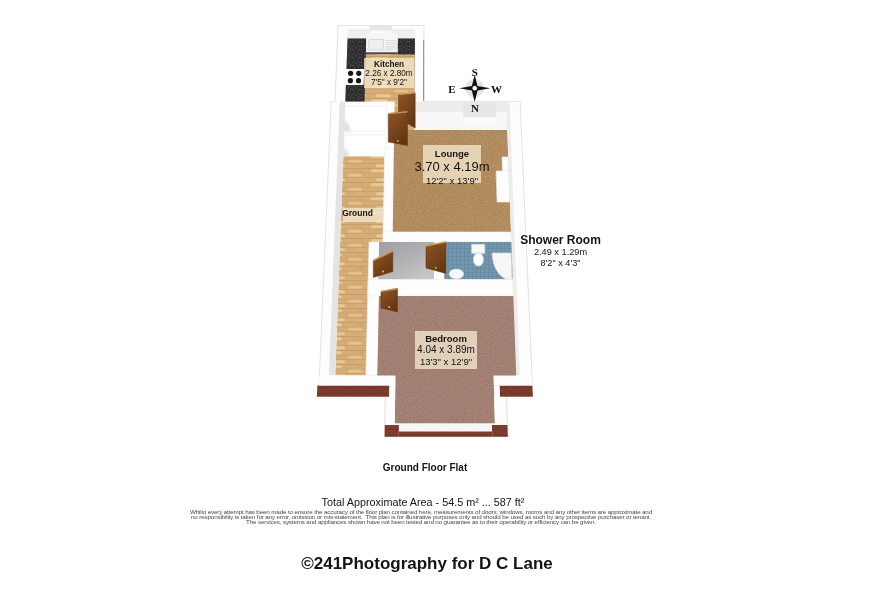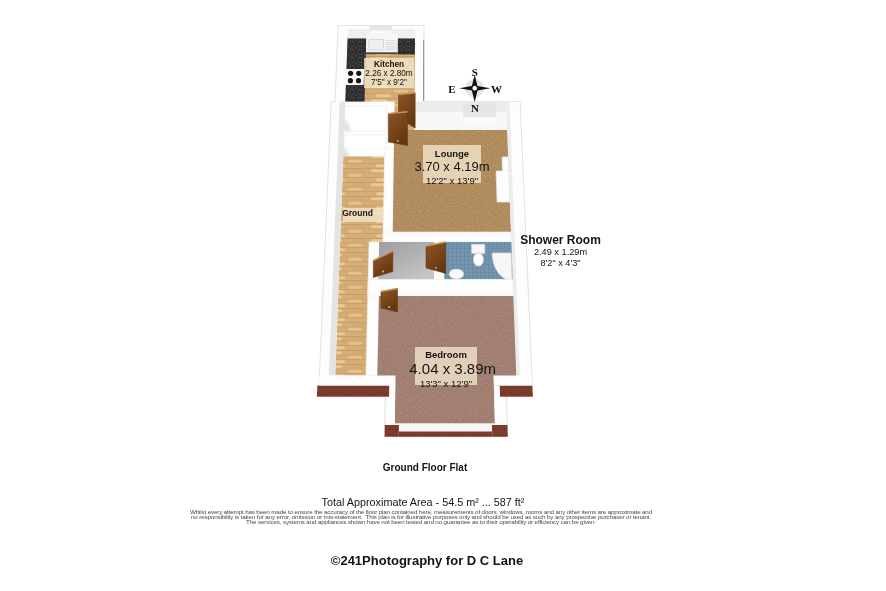--- a/index.html
+++ b/index.html
@@ -291,30 +291,30 @@
  <div class="bg" style="left:11px;top:-1px;width:40px;height:14px;"></div>
  <div class="ln b" style="font-size:8.5px;">Ground</div>
 </div>
 
 <div class="lbl" style="left:510px;top:234px;width:101px;line-height:1.12;">
  <div class="ln b" style="font-size:12px;">Shower Room</div>
  <div class="ln" style="font-size:9.2px;text-align:center;">2.49 x 1.29m</div>
  <div class="ln" style="font-size:9.2px;">8'2" x 4'3"</div>
 </div>
 
-<div class="lbl" style="left:396px;top:349px;width:100px;line-height:1.18;">
+<div class="lbl" style="left:396px;top:333px;width:100px;line-height:1.18;">
  <div class="bg" style="left:19px;top:-2px;width:62px;height:38px;"></div>
  <div class="ln b" style="font-size:9.5px;">Bedroom</div>
- <div class="ln" style="font-size:15px;text-align:right;">4.04 x 3.89m</div>
+ <div class="ln" style="font-size:10px;">4.04 x 3.89m</div>
  <div class="ln" style="font-size:9.5px;">13'3" x 12'9"</div>
 </div>
 
 <div class="lbl b" style="left:325px;top:462px;width:200px;font-size:10px;">Ground Floor Flat</div>
 
 <div class="lbl" style="left:223px;top:496px;width:400px;font-size:10.8px;">Total Approximate Area - 54.5 m² ... 587 ft²</div>
 
 <div class="lbl" style="left:121px;top:510px;width:600px;font-size:6.25px;line-height:4.75px;letter-spacing:-0.15px;color:#4a4a4a;">
 Whilst every attempt has been made to ensure the accuracy of the floor plan contained here, measurements of doors, windows, rooms and any other items are approximate and<br>
 no responsibility is taken for any error, omission or mis-statement.&nbsp; This plan is for illustrative purposes only and should be used as such by any prospective purchaser or tenant.<br>
 The services, systems and appliances shown have not been tested and no guarantee as to their operability or efficiency can be given.</div>
 
-<div class="lbl b" style="left:277px;top:554px;width:300px;font-size:13px;text-align:center;">©241Photography for D C Lane</div>
+<div class="lbl b" style="left:277px;top:554px;width:300px;font-size:17px;text-align:center;">©241Photography for D C Lane</div>
 
 </div>
 </body></html>

